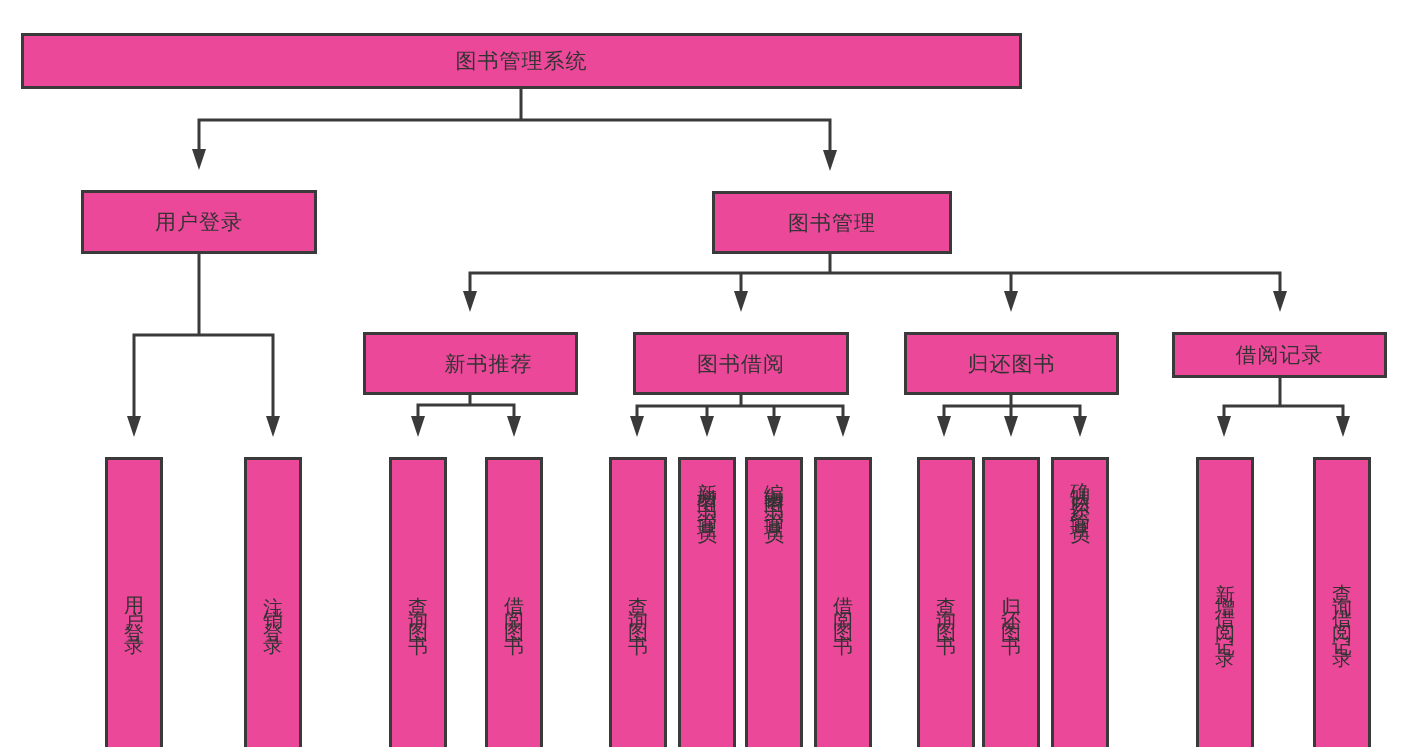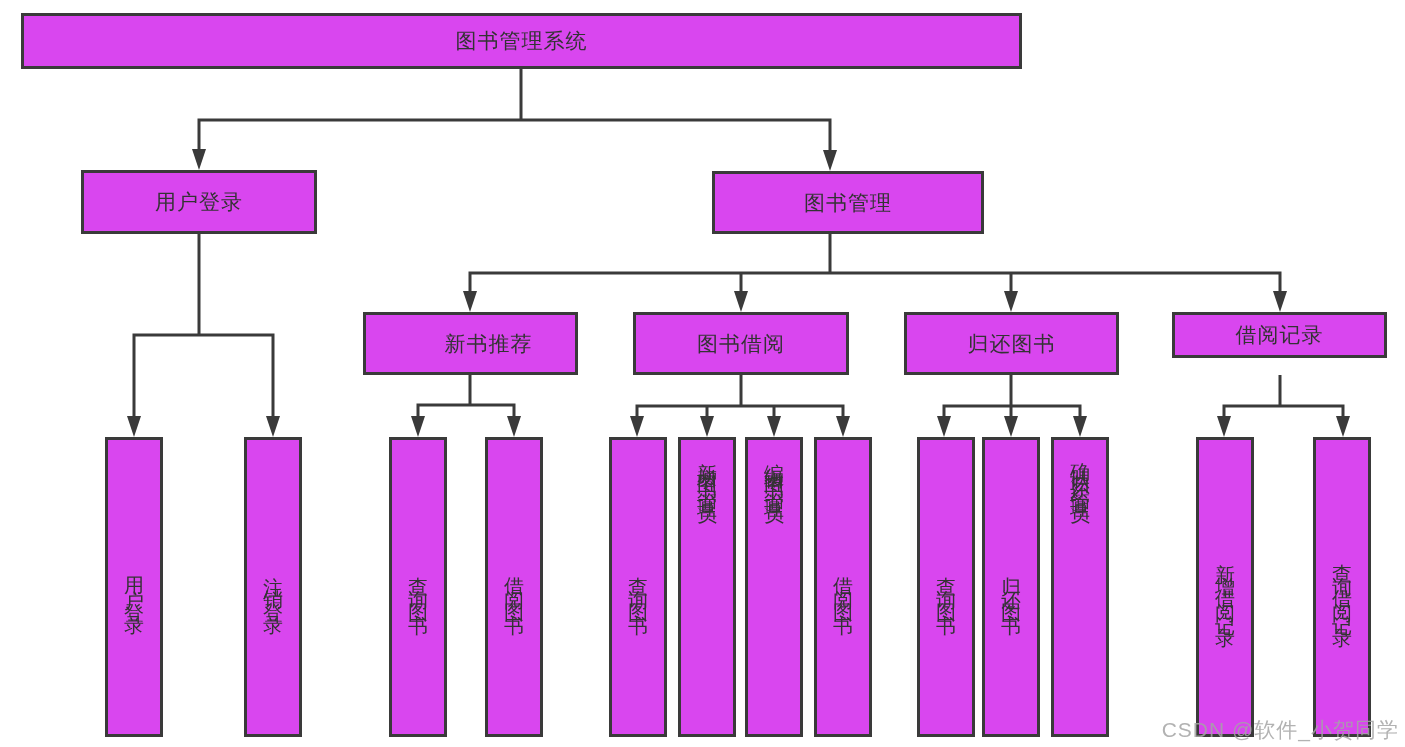--- a/index.html
+++ b/index.html
@@ -3,23 +3,24 @@
 <meta charset="utf-8">
 <style>
   html,body{margin:0;padding:0;background:#ffffff;}
   .canvas{
     position:relative;width:1405px;height:747px;background:#ffffff;
     font-family:"Liberation Sans","DejaVu Sans",sans-serif;color:#333333;
     overflow:hidden;
   }
   .connector-layer{position:absolute;left:0;top:0;z-index:0;}
   .box{
-    position:absolute;box-sizing:border-box;background:#d946ef;
+    position:absolute;box-sizing:border-box;background:#ec4899;
     border:3px solid #3a3a3a;display:flex;align-items:center;justify-content:center;
     z-index:1;
+    margin-top:20px;
   }
   .h-label{font-size:21px;letter-spacing:1px;white-space:nowrap;}
   .root-box .h-label{font-size:21px;}
   .leaf{align-items:center;}
   .v-label{
     writing-mode:vertical-lr;text-orientation:mixed;
     font-size:20px;line-height:1.05;letter-spacing:13px;white-space:nowrap;
   }
   .leaf.long{align-items:flex-start;padding-top:7px;}
   .leaf.long .v-label{letter-spacing:6px;}
@@ -66,21 +67,21 @@
     </g>
   </svg>
 
   <div class="box root-box" style="left:21px;top:13px;width:1001px;height:56px;">
     <span class="h-label">图书管理系统</span>
   </div>
 
   <div class="box" style="left:81px;top:170px;width:236px;height:64px;">
     <span class="h-label">用户登录</span>
   </div>
-  <div class="box" style="left:712px;top:171px;width:272px;height:63px;">
+  <div class="box" style="left:712px;top:171px;width:240px;height:63px;">
     <span class="h-label">图书管理</span>
   </div>
 
   <div class="box" style="left:363px;top:312px;width:215px;height:63px;padding-left:36px;">
     <span class="h-label">新书推荐</span>
   </div>
   <div class="box" style="left:633px;top:312px;width:216px;height:63px;">
     <span class="h-label">图书借阅</span>
   </div>
   <div class="box" style="left:904px;top:312px;width:215px;height:63px;">
@@ -127,15 +128,14 @@
     <span class="v-label">确认归还（管理员）</span>
   </div>
 
   <div class="box leaf" style="left:1196px;top:437px;width:58px;height:300px;">
     <span class="v-label">新增借阅记录</span>
   </div>
   <div class="box leaf" style="left:1313px;top:437px;width:58px;height:300px;">
     <span class="v-label">查询借阅记录</span>
   </div>
 
-  <div class="watermark">CSDN @软件_小贺同学</div>
 
 </div>
 
 </body></html>

